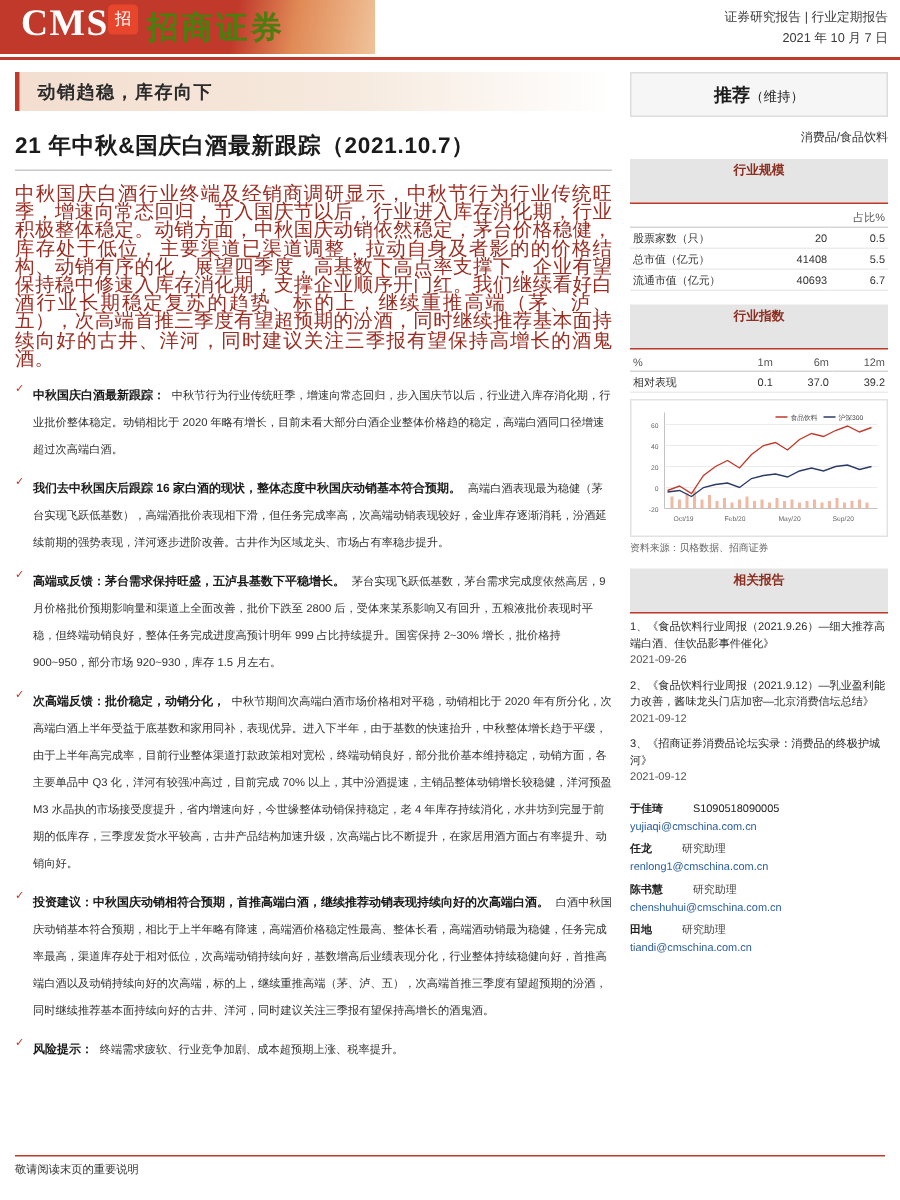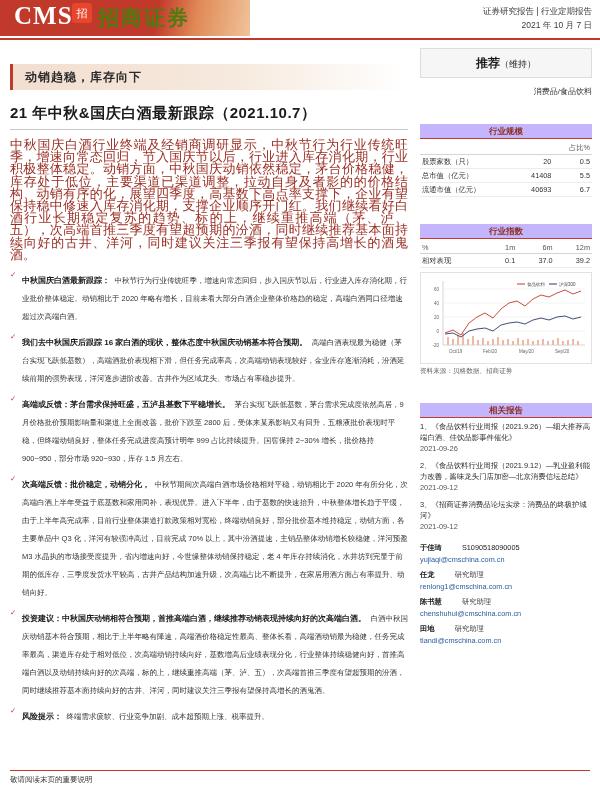--- a/index.html
+++ b/index.html
@@ -16,21 +16,21 @@
   .header{position:absolute;left:0;top:0;width:600px;height:40px;background:#ffffff;}
   .logo-band{position:absolute;left:0;top:0;width:250px;height:36px;
     background:linear-gradient(100deg,#c0392b 0%,#c0392b 62%,#e08a56 78%,#f0c39a 100%);}
   .logo-cms{position:absolute;left:14px;top:2px;font-size:25px;font-weight:bold;color:#ffffff;letter-spacing:1px;font-family:"Liberation Serif",serif;}
   .logo-seal{position:absolute;left:72px;top:3px;width:20px;height:20px;background:#e7452c;border-radius:3px;color:#fff;font-size:11px;text-align:center;line-height:20px;}
   .logo-cn{position:absolute;left:98px;top:4px;font-size:21px;font-weight:bold;color:#4d7c0f;letter-spacing:2px;}
   .hdr-right{position:absolute;right:8px;top:4px;text-align:right;font-size:8.5px;color:#3b3b3b;line-height:14px;}
   .hdr-rule{position:absolute;left:0;top:38px;width:600px;height:2px;background:#c0392b;}
 
   
-  .left{position:absolute;left:10px;top:64px;width:398px;}
+  .left{position:absolute;left:10px;top:48px;width:398px;}
   .title-bar{position:relative;width:398px;height:26px;
     background:linear-gradient(90deg,#f3ded0 0%,#f6e9dd 55%,#ffffff 100%);
     border-left:3px solid #c0392b;box-sizing:border-box;}
   .title-bar span{position:absolute;left:12px;top:5px;font-size:12px;font-weight:bold;color:#2b2b2b;letter-spacing:1px;}
   .main-title{margin-top:14px;font-size:15px;font-weight:bold;color:#1b1b1b;letter-spacing:0.5px;}
   .title-rule{margin-top:6px;width:398px;height:1px;background:#c9c9c9;}
 
   .abstract{margin-top:9px;width:398px;font-size:13px;line-height:12.2px;color:#9a2d22;text-align:justify;}
 
   .bullets{margin-top:8px;}
@@ -42,21 +42,21 @@
   .risk{margin-top:4px;position:relative;padding-left:12px;}
   .risk .mk{position:absolute;left:0;top:1px;font-size:7.5px;color:#c0392b;}
 
   
   .right{position:absolute;left:420px;top:48px;width:172px;}
   .rec-box{width:172px;height:30px;background:#f6f6f6;border:1px solid #dddddd;box-sizing:border-box;}
   .rec-box .t{text-align:center;font-size:12px;font-weight:bold;color:#1b1b1b;line-height:28px;}
   .rec-box .t small{font-size:9px;font-weight:normal;}
   .sector{margin-top:8px;text-align:right;font-size:8px;color:#333;}
 
-  .sec-title{margin-top:27px;width:172px;height:15px;background:#c4b5fd;border-bottom:1px solid #c0392b;box-sizing:border-box;}
+  .sec-title{margin-top:9px;width:172px;height:30px;background:#e5e5e5;border-bottom:1px solid #c0392b;box-sizing:border-box;}
   .sec-title span{display:block;text-align:center;font-size:8.5px;font-weight:bold;color:#8c2f20;line-height:15px;}
 
   table.mini{width:172px;border-collapse:collapse;margin-top:2px;font-size:7.3px;color:#333;}
   table.mini td{padding:1.5px 2px;border-bottom:1px solid #ececec;}
   table.mini td.r{text-align:right;}
   table.mini tr.hd td{color:#555;border-bottom:1px solid #d5d5d5;}
 
   .chart-wrap{margin-top:4px;width:172px;height:92px;border:1px solid #e2e2e2;box-sizing:border-box;background:#fff;position:relative;}
   .src{margin-top:3px;font-size:6.6px;color:#666;}
 

